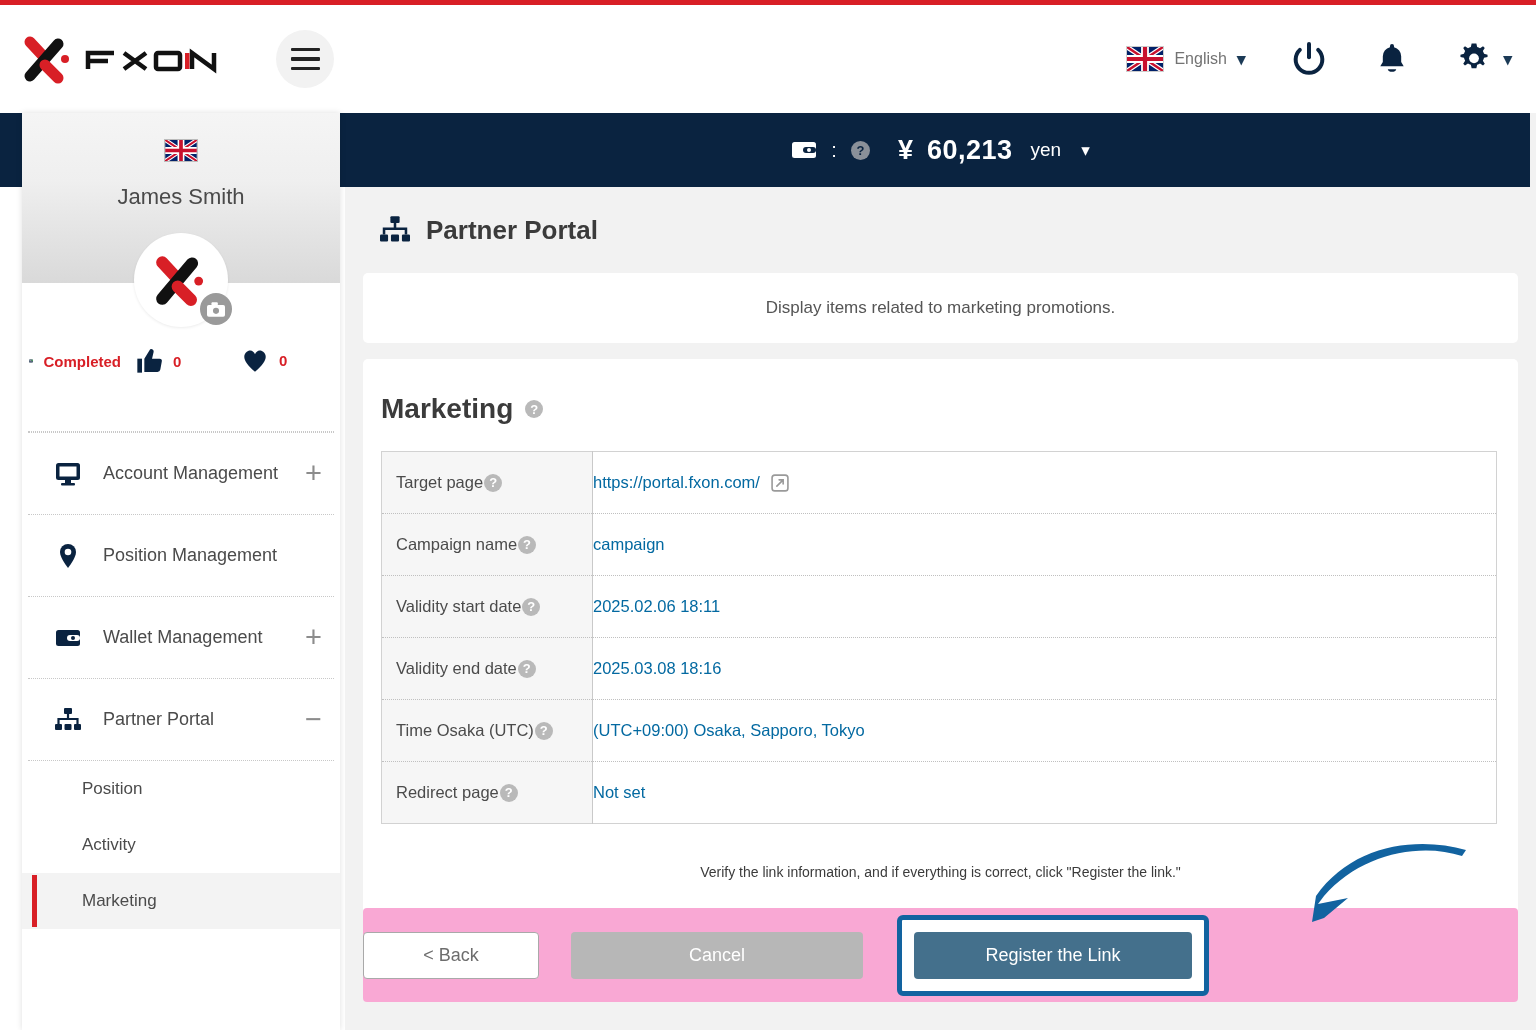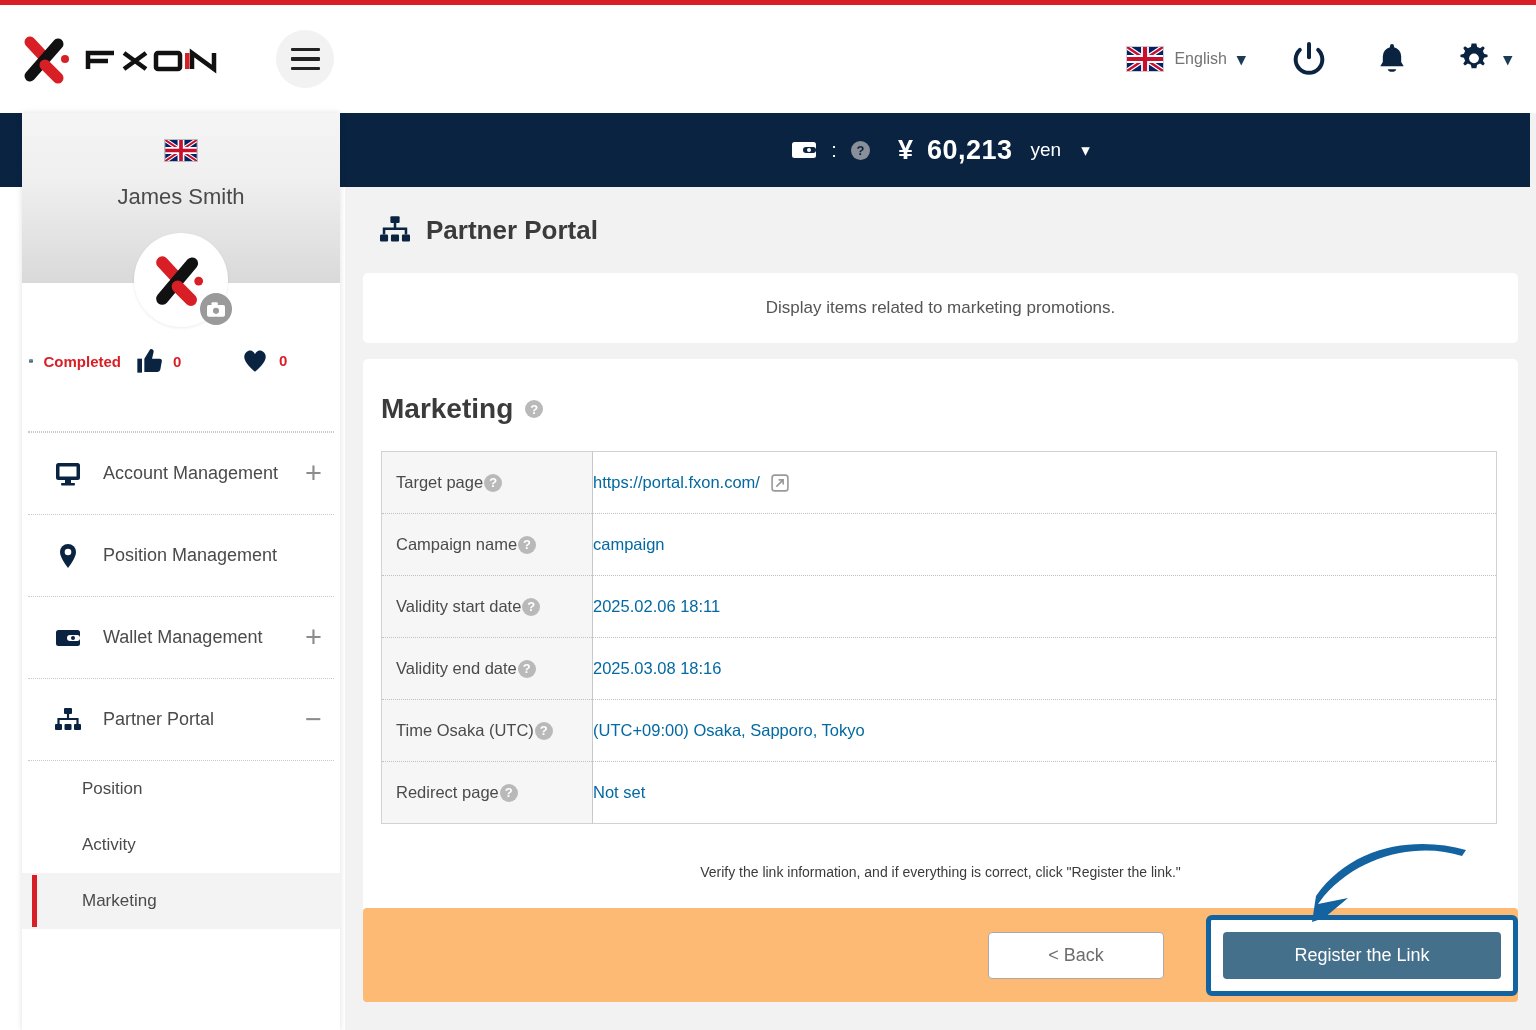--- a/index.html
+++ b/index.html
@@ -173,22 +173,22 @@
     padding-left: 14px; font-size: 16.5px; color: #4b4b4b;
   }
   .kcell { display: flex; align-items: center; gap: 1px; }
   table.info td.v { padding-left: 0; font-size: 16.5px; color: #0369a1; }
   .vcell { display: flex; align-items: center; gap: 11px; }
 
   .verify-note {
     text-align: center; font-size: 14px; color: #3b3b3b; margin-top: 40px;
   }
   .btn-bar {
-    margin-top: 28px; height: 94px; background: #fdba74;
-    display: flex; align-items: center; justify-content: flex-end; gap: 12px;
+    margin-top: 28px; height: 94px; background: #f9a8d4;
+    display: flex; align-items: center; justify-content: flex-start; gap: 4px;
     width: 1155px; border-radius: 4px;
   }
   .btn {
     height: 47px; border-radius: 4px; font-size: 18px;
     display: flex; align-items: center; justify-content: center; cursor: pointer;
   }
   .btn-back { width: 176px; background: #ffffff; border: 1px solid #a9a9a9; color: #6d6d6d; }
   .btn-cancel { width: 292px; background: #b7b7b7; color: #ffffff; margin-left: 28px; }
   .btn-register { width: 278px; background: #44708c; color: #ffffff; }
   .register-wrap {
@@ -510,20 +510,21 @@
             </td>
             <td class="v">Not set</td>
           </tr>
         </tbody>
       </table>
 
       <div class="verify-note">Verify the link information, and if everything is correct, click "Register the link."</div>
 
       <div class="btn-bar">
         <div class="btn btn-back">&lt; Back</div>
+        <div class="btn btn-cancel">Cancel</div>
         <div class="register-wrap">
           <div class="btn btn-register">Register the Link</div>
         </div>
       </div>
     </div>
   </div>
 
   <svg class="arrow-anno" viewBox="0 0 180 100">
     <path d="M172 16 C 130 2 70 14 34 56 L 28 64 L 58 58 L 34 78 L 22 82 L 26 56 C 62 4 128 -4 176 10 z" fill="#1263a0"></path>
   </svg>

